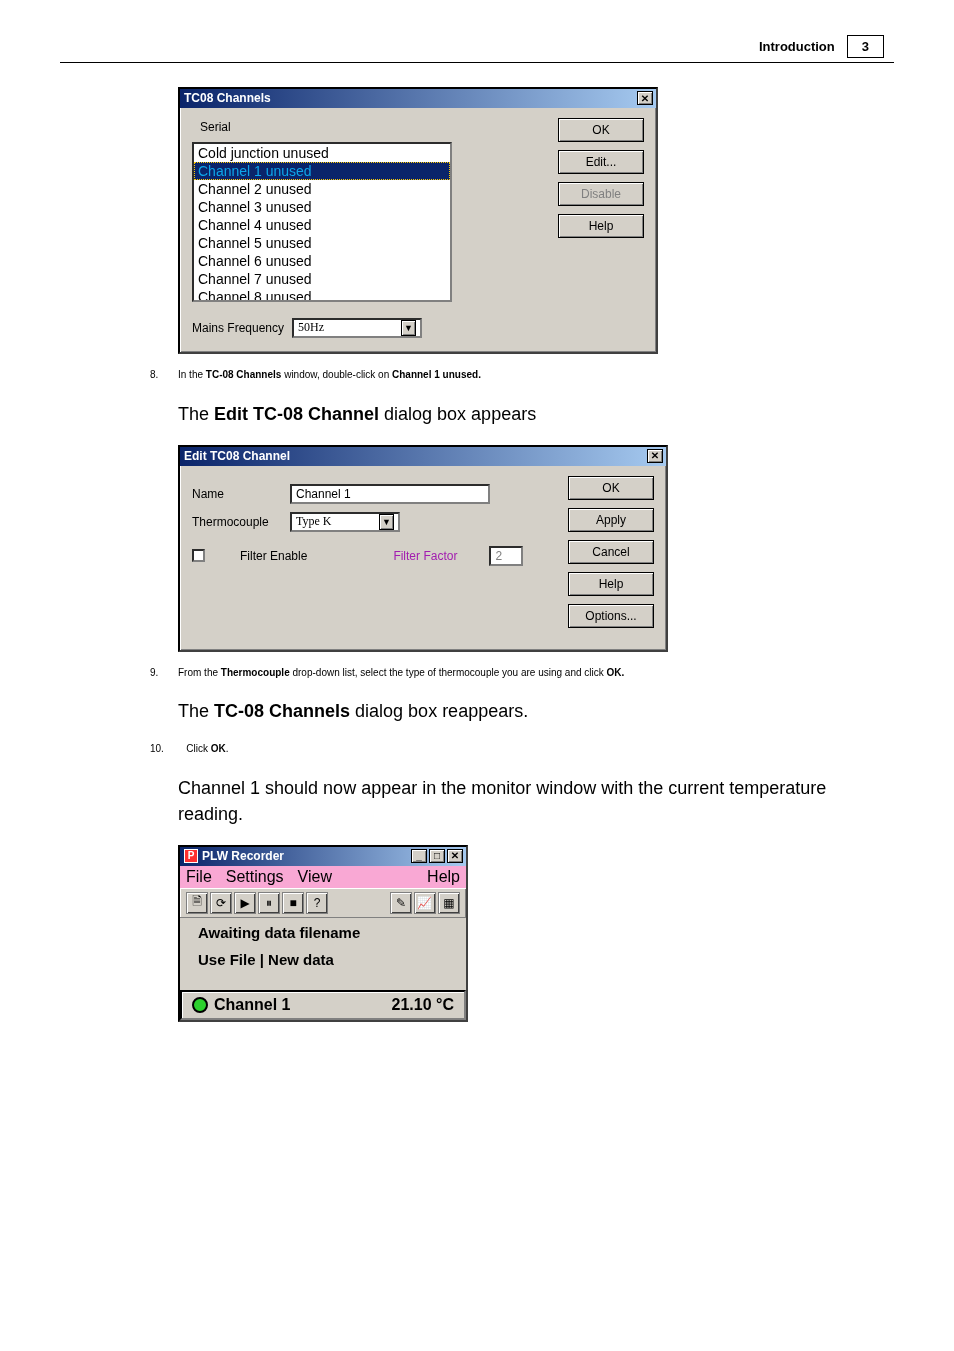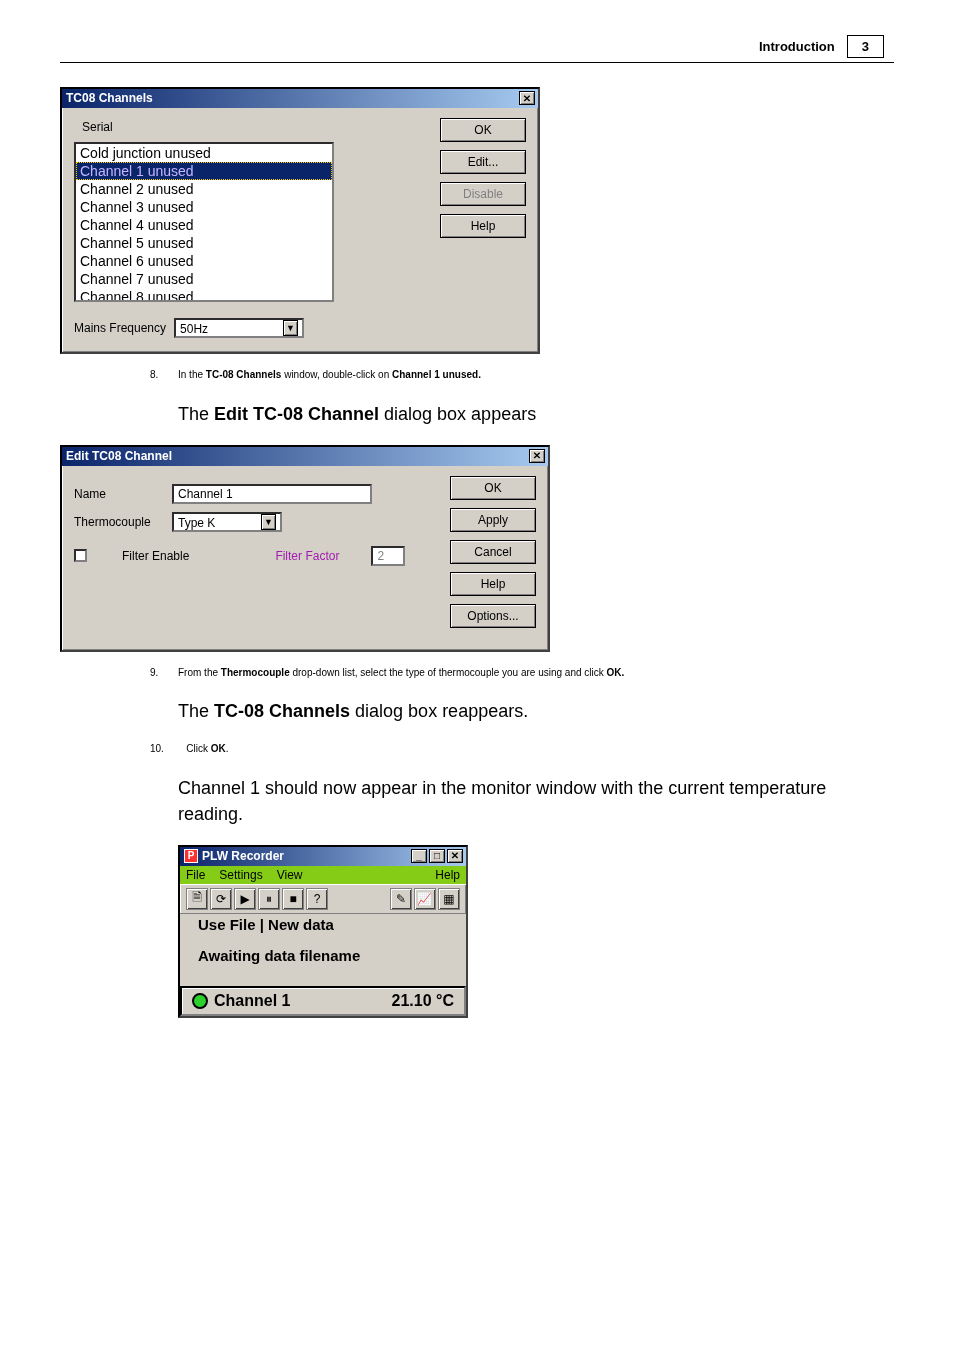--- a/index.html
+++ b/index.html
@@ -52,20 +52,21 @@
     line-height: 1.45;
   }
 
   
   .win-dialog {
     background: #d4d0c8;
     border: 2px solid #000;
     border-right-color: #404040;
     border-bottom-color: #404040;
     display: inline-block;
+    margin-left: 118px;
     box-shadow: inset 1px 1px 0 #fff, inset -1px -1px 0 #808080;
   }
   .titlebar {
     display: flex;
     align-items: center;
     background: linear-gradient(to right, #0a246a, #a6caf0);
     color: #fff;
     font-family: Tahoma, Arial, sans-serif;
     font-size: 12px;
     font-weight: bold;
@@ -110,43 +111,44 @@
     border: 2px inset #808080;
     overflow: hidden;
     font-size: 14px;
   }
   .listbox .lb-item {
     padding: 1px 4px;
     white-space: nowrap;
   }
   .listbox .lb-item.selected {
     background: #0a246a;
-    color: #c4b5fd;
+    color: #0ea5e9;
     border: 1px dotted #ffcc00;
     margin: 0;
     padding: 0 3px;
   }
   .field-row {
     display: flex;
     align-items: center;
     gap: 8px;
     margin-top: 8px;
     font-size: 12px;
   }
   .win-input, .win-select {
     background: #fff;
     border: 2px inset #808080;
     height: 20px;
     font-family: "MS Sans Serif", Tahoma, Arial, sans-serif;
     font-size: 12px;
     padding: 0 4px;
   }
   .win-select {
-    display: flex; align-items:flex-end; justify-content:space-between;
+    display: flex; align-items:flex-start; justify-content:space-between;
     min-width: 130px;
+    font-family: Liberation Serif, serif;
   }
   .dd-arrow {
     width: 15px; height: 16px; background:#d4d0c8;
     border:1px solid #000;
     box-shadow: inset 1px 1px 0 #fff, inset -1px -1px 0 #808080;
     display:flex; align-items:center; justify-content:center;
     font-size:9px;
   }
   .checkbox {
     width: 13px; height: 13px; background:#fff;
@@ -169,24 +171,24 @@
   }
   .plw .titlebar { background: linear-gradient(to right, #0a246a, #a6caf0); }
   .plw .app-icon {
     width: 14px; height:14px; margin-right:4px;
     border:1px solid #fff;
     background: linear-gradient(#ff3030,#ff3030);
     display:flex; align-items:center; justify-content:center;
     color:#fff; font-size:10px; font-weight:bold;
   }
   .menubar {
-    background:#84cc16;
+    background:#f9a8d4;
     display:flex;
     font-family: Tahoma, Arial, sans-serif;
-    font-size:12px;
+    font-size:16px;
     padding: 2px 6px;
   }
   .menubar span { margin-right: 14px; }
   .menubar .help { margin-left:auto; margin-right:0; }
   .toolbar {
     display:flex; gap:2px;
     padding: 3px 6px;
     border-top:1px solid #fff;
     border-bottom:1px solid #808080;
   }
@@ -352,22 +354,22 @@
       <span class="tbtn">▶</span>
       <span class="tbtn">⏸</span>
       <span class="tbtn">■</span>
       <span class="tbtn">?</span>
       <span class="spacer"></span>
       <span class="tbtn">✎</span>
       <span class="tbtn">📈</span>
       <span class="tbtn">▦</span>
     </div>
     <div class="status-area">
+      <div class="plw-body">Awaiting data filename</div>
       <div class="plw-body" style="padding-top:0;">Use File | New data</div>
-      <div class="plw-body">Awaiting data filename</div>
     </div>
     <div class="channel-row">
       <span class="led" style="background:#2dd12d;"></span>
       <span>Channel 1</span>
       <span style="flex:1;"></span>
       <span>21.10</span>
       <span>&nbsp;</span>
       <span>°C</span>
     </div>
   </div>

